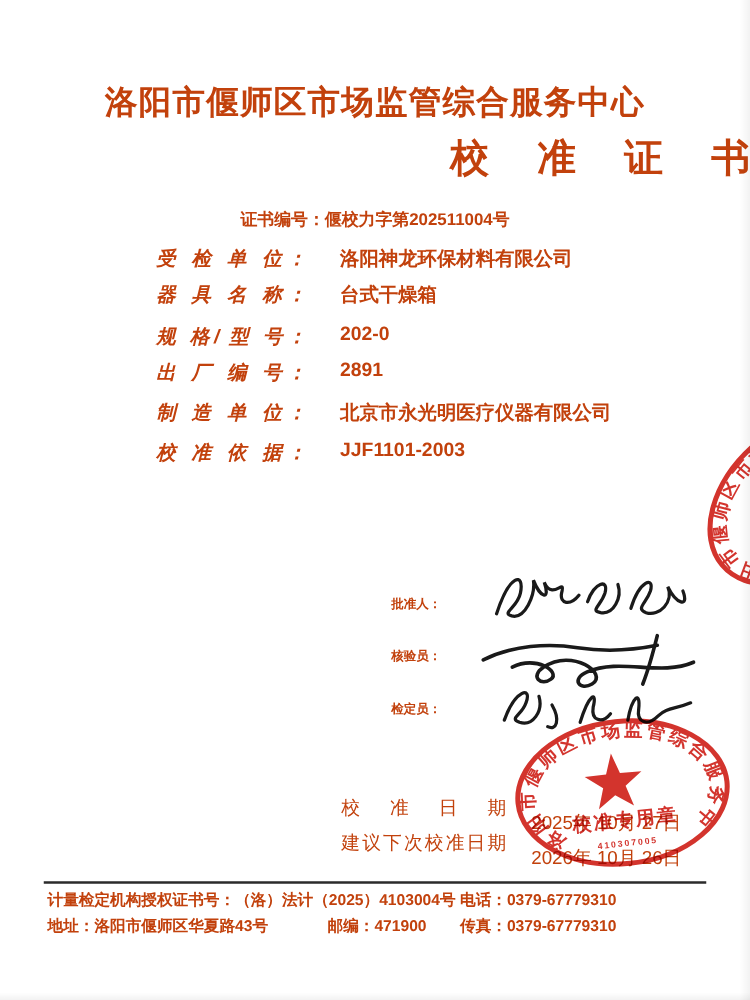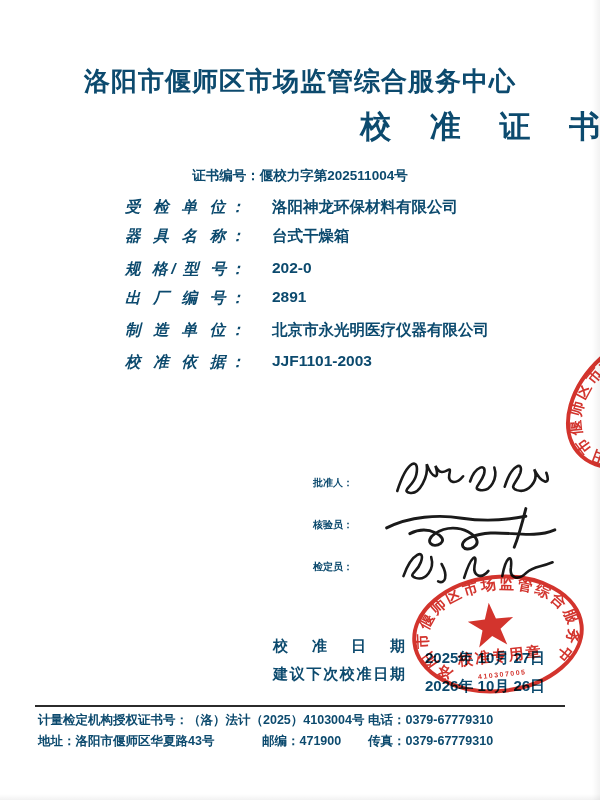--- a/index.html
+++ b/index.html
@@ -19,40 +19,40 @@
   }
   .cert-line {
     position:absolute; top:151px; left:0; width:100%;
     text-align:center; font-size:13.5px; font-weight:bold;margin-top:16px;
   }
   .frow { position:absolute; left:125px; font-size:15.5px; font-weight:bold; white-space:nowrap; }
   .flabel { display:inline-block; width:120px; text-align:justify; text-align-last:justify;font-style:italic; }
   .fvalue { position:absolute; left:147px; white-space:nowrap; }
   .sigrow { position:absolute; left:313px; font-size:10px; font-weight:bold; }
   .sig-svg { position:absolute; }
-  .drow { position:absolute; font-size:15px; font-weight:bold; white-space:nowrap; }
+  .drow { position:absolute; font-size:15px; font-weight:normal; white-space:nowrap; }
   .dlabel { display:inline-block; width:132px; text-align:justify; text-align-last:justify; }
   .dvalue { position:absolute; left:152px; white-space:nowrap;margin-top:12px; }
   .footer-rule { position:absolute; top:705px; left:35px; width:530px; height:2px; background:#2b2b2b; }
   .fline { position:absolute; left:0; width:100%; font-size:12.5px; font-weight:bold; }
   .fl-left { position:absolute; left:38px; white-space:nowrap; }
   .fl-mid { position:absolute; left:262px; white-space:nowrap; }
   .fl-right { position:absolute; left:368px; white-space:nowrap; }
   .fl-center { position:absolute; left:0; width:100%; text-align:center; font-size:12px; font-weight:bold; }
   .stamp { position:absolute; mix-blend-mode:multiply; opacity:0.92; }
   .stamp text { font-family:"Liberation Sans", sans-serif; font-weight:bold; }
   .scan-edge-right { position:absolute; top:0; right:0; width:8px; height:100%;
     background:linear-gradient(to right, rgba(0,0,0,0), rgba(0,0,0,0.05)); }
   .scan-edge-bottom { position:absolute; bottom:0; left:0; width:100%; height:6px;
     background:linear-gradient(to bottom, rgba(0,0,0,0), rgba(0,0,0,0.05)); }
 </style>
 </head>
 <body>
 
-<div class="page" style="color: #0c4a6e;">
+<div class="page" style="color: #c2410c;">
 
   <div class="org-title">洛阳市偃师区市场监管综合服务中心</div>
   <div class="doc-title">校 准 证 书</div>
   <div class="cert-line"><span>证书编号：</span><span>偃校力字第202511004号</span></div>
 
   <div class="frow" style="top:197px">
     <span class="flabel">受 检 单 位：</span>
     <span class="fvalue">洛阳神龙环保材料有限公司</span>
   </div>
   <div class="frow" style="top:226px">

